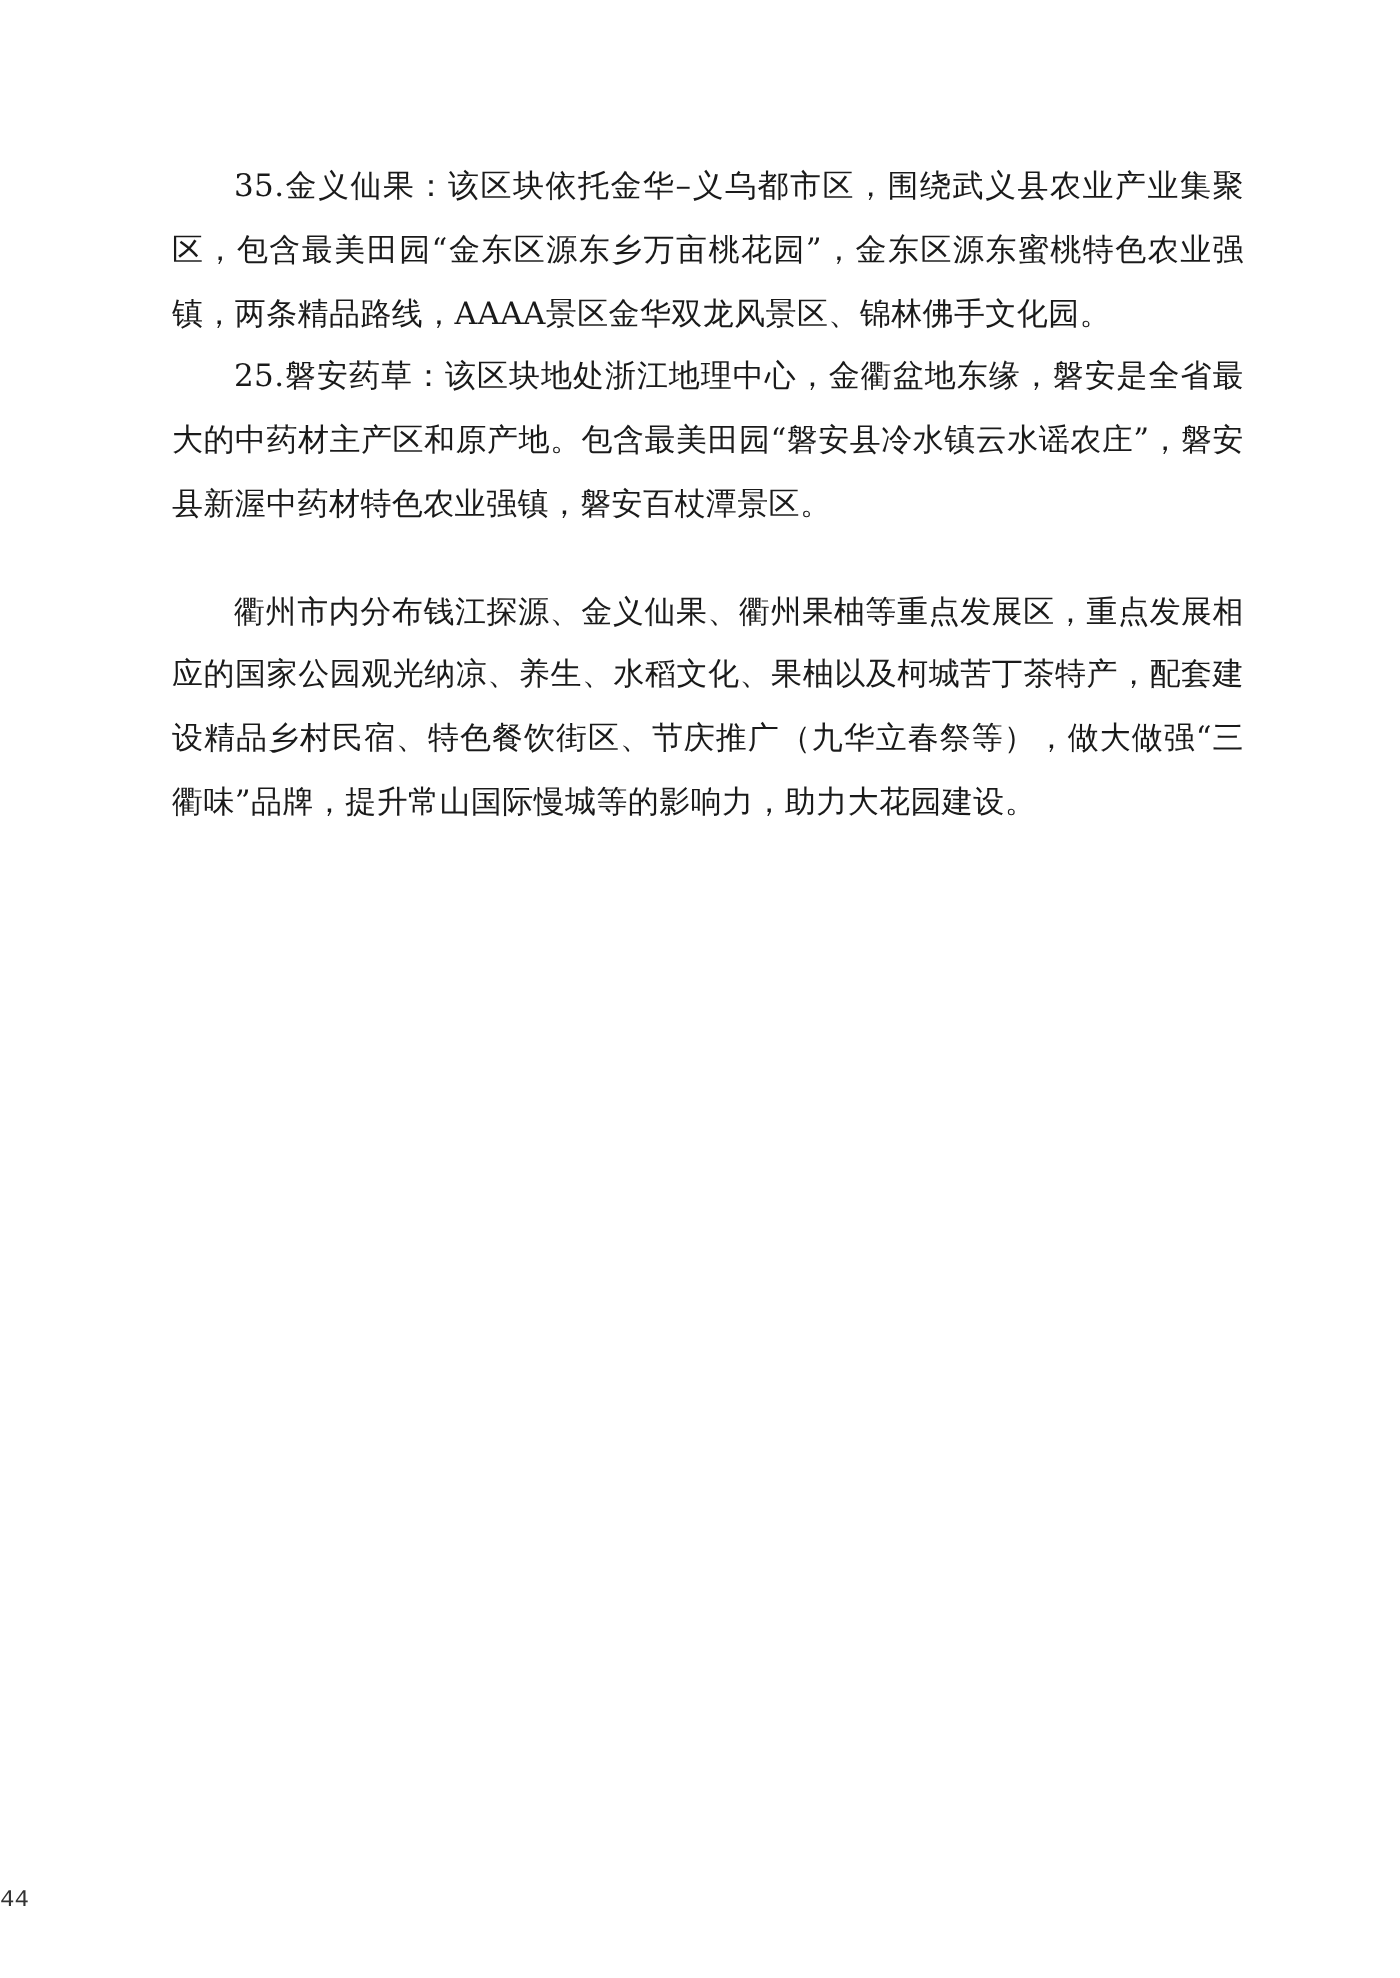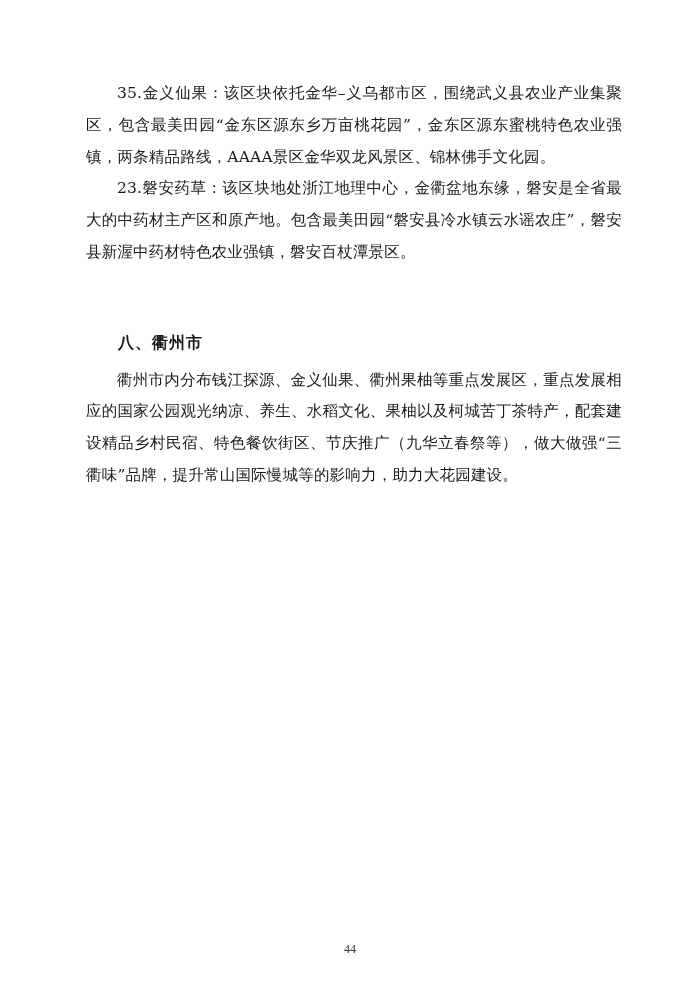--- a/index.html
+++ b/index.html
@@ -40,42 +40,41 @@
     text-indent: 2em;
     letter-spacing: 1px;
     line-height: 2.0;
   }
   .spacer-before-heading { height: 22px; }
   .page-number {
     position: absolute;
     left: 0;
     right: 0;
     bottom: 32px;
-    text-align: center;
+    text-align: left;
     font-size: 12px;
-    font-family: Liberation Serif, serif;
+    font-family: Liberation Mono, monospace;
     color: #333;
   }
   .lead-para {
     margin-top: 4px;
   }
 </style>
 </head>
 <body>
 
 <div class="page">
 
   <div class="body-text">
 
     <p class="para">35.金义仙果：该区块依托金华–义乌都市区，围绕武义县农业产业集聚区，包含最美田园“金东区源东乡万亩桃花园”，金东区源东蜜桃特色农业强镇，两条精品路线，AAAA景区金华双龙风景区、锦林佛手文化园。</p>
-    <p class="para">23.磐安药草：该区块地处浙江地理中心，金衢盆地东缘，磐安是全省最大的中药材主产区和原产地。包含最美田园“磐安县冷水镇云水谣农庄”，磐安县新渥中药材特色农业强镇，磐安百杖潭景区。</p>
+    <p class="para">25.磐安药草：该区块地处浙江地理中心，金衢盆地东缘，磐安是全省最大的中药材主产区和原产地。包含最美田园“磐安县冷水镇云水谣农庄”，磐安县新渥中药材特色农业强镇，磐安百杖潭景区。</p>
 
     <div class="spacer-before-heading"></div>
 
-    <h2 class="section-heading">八、衢州市</h2>
 
     <p class="para lead-para">衢州市内分布钱江探源、金义仙果、衢州果柚等重点发展区，重点发展相应的国家公园观光纳凉、养生、水稻文化、果柚以及柯城苦丁茶特产，配套建设精品乡村民宿、特色餐饮街区、节庆推广（九华立春祭等），做大做强“三衢味”品牌，提升常山国际慢城等的影响力，助力大花园建设。</p>
 
   </div>
 
   <div class="page-number">44</div>
 
 </div>
 
 </body></html>

